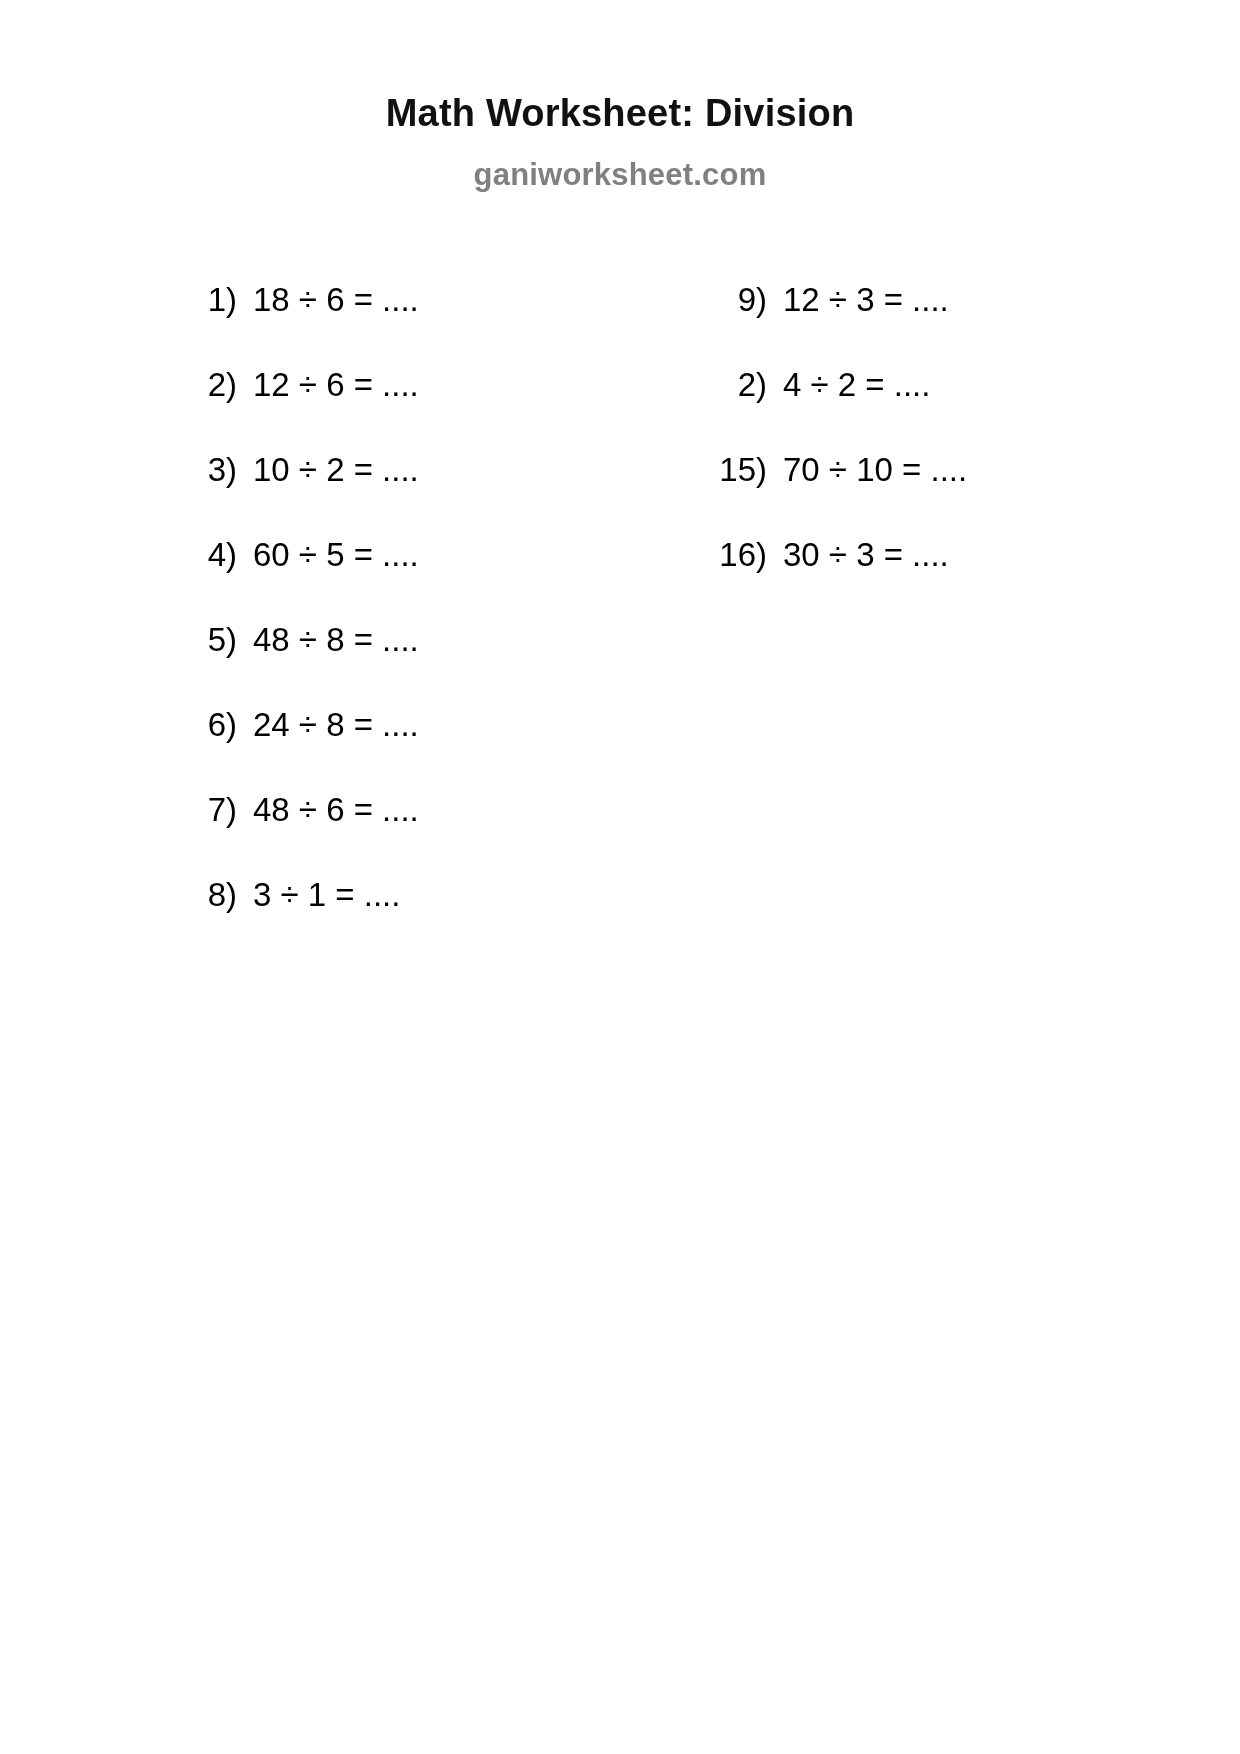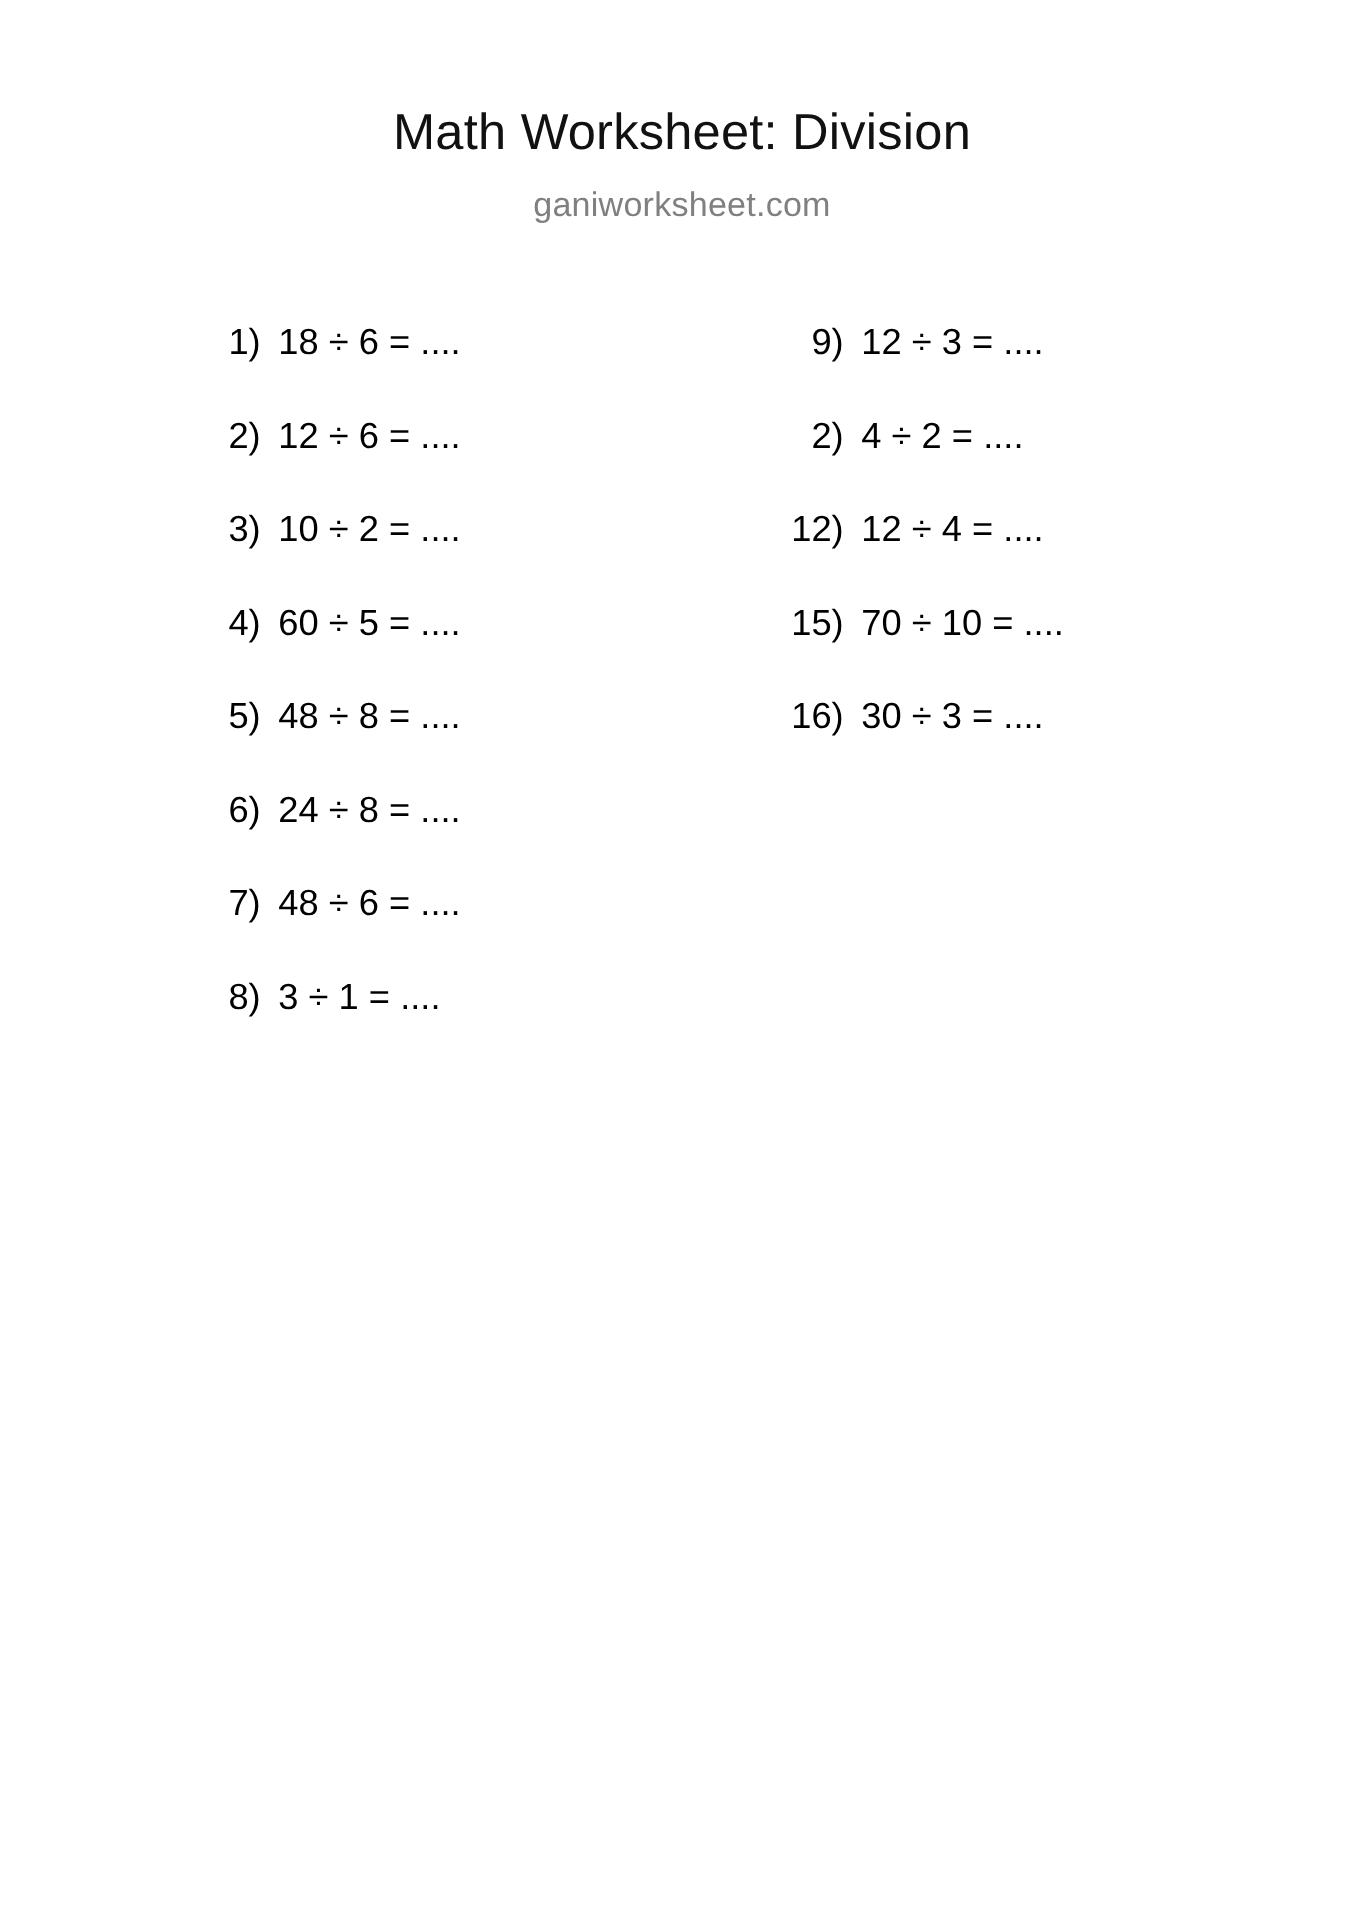--- a/index.html
+++ b/index.html
@@ -17,31 +17,31 @@
   }
   .page {
     width: 1240px;
     height: 1754px;
     box-sizing: border-box;
     padding: 0;
     position: relative;
   }
   .title {
     text-align: center;
-    font-size: 46px;
-    font-weight: 400;
+    font-size: 38px;
+    font-weight: 700;
     color: #111111;
     margin: 0;
     padding-top: 92px;
     letter-spacing: 0.2px;
   }
   .subtitle {
     text-align: center;
     font-size: 31px;
-    font-weight: 400;
+    font-weight: 700;
     color: #808080;
     margin: 0;
     padding-top: 22px;
     letter-spacing: 0.2px;
   }
   .problems {
     margin-top: 88px;
     display: flex;
     flex-direction: row;
     justify-content: flex-start;
@@ -124,24 +124,20 @@
     <div class="column right">
       <div class="problem">
         <span class="num">9)</span>
         <span class="expr">12 ÷ 3 = ....</span>
       </div>
       <div class="problem">
         <span class="num">2)</span>
         <span class="expr">4 ÷ 2 = ....</span>
       </div>
       <div class="problem">
-        <span class="num">12)</span>
-        <span class="expr">12 ÷ 4 = ....</span>
-      </div>
-      <div class="problem">
         <span class="num">15)</span>
         <span class="expr">70 ÷ 10 = ....</span>
       </div>
       <div class="problem">
         <span class="num">16)</span>
         <span class="expr">30 ÷ 3 = ....</span>
       </div>
     </div>
 
   </div>

